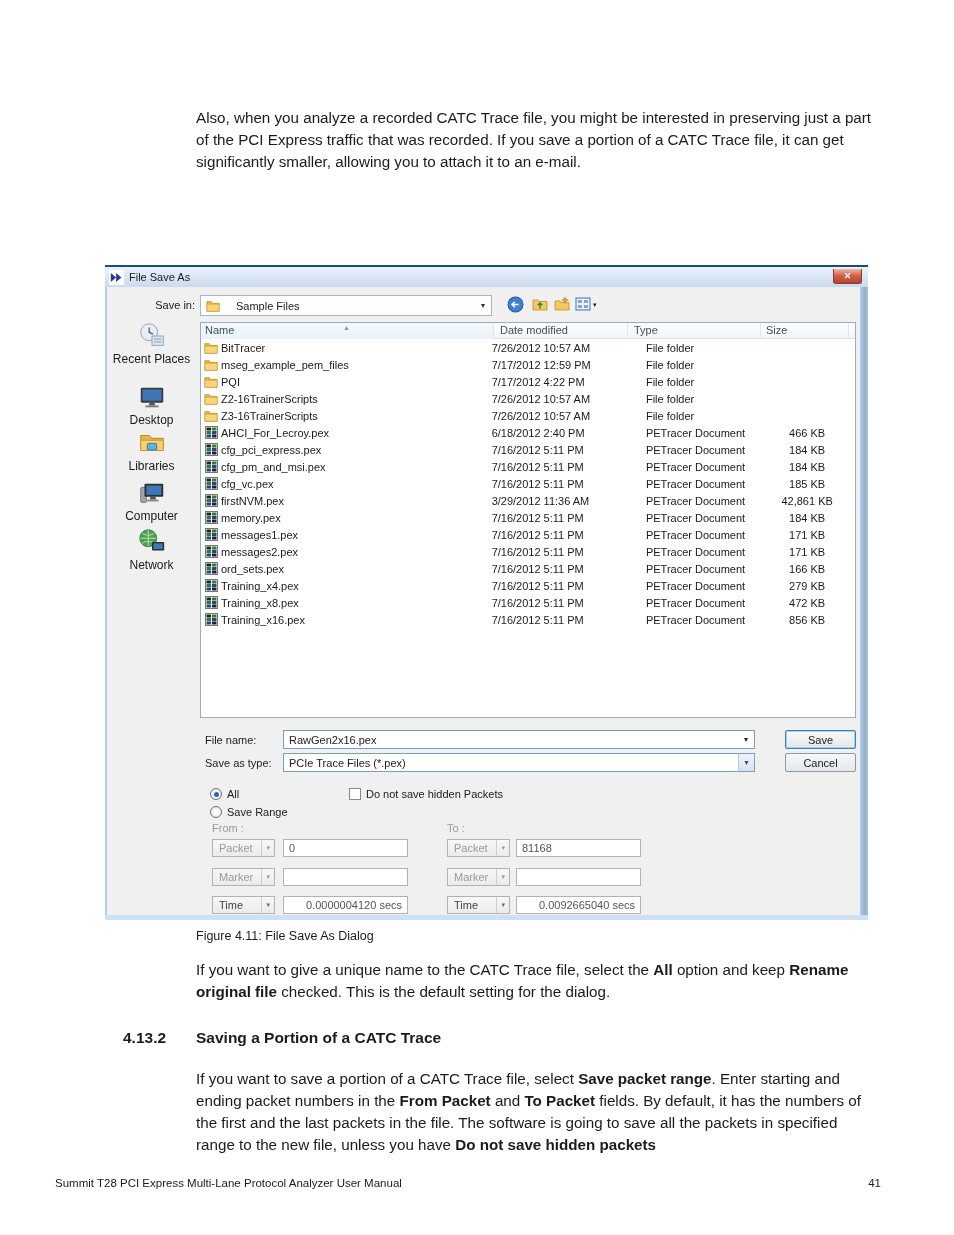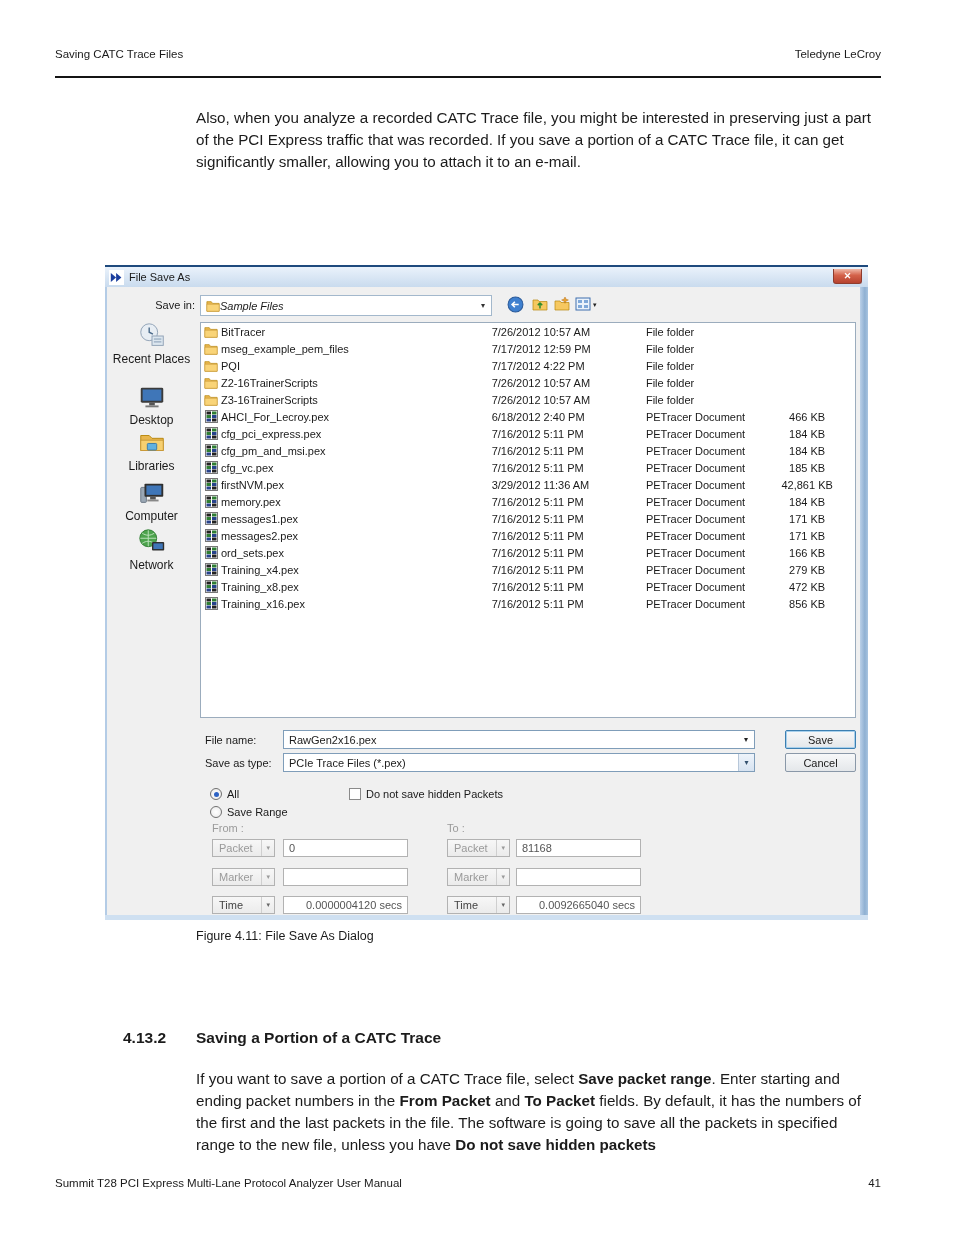--- a/index.html
+++ b/index.html
@@ -98,24 +98,20 @@
   .gcombo.en .garr { color:#666; }
   .gfield { position:absolute; width:125px; height:18px; border:1px solid #b2b2b2; background:#fff;
     display:flex; align-items:center; padding:0 5px; color:#555; }
   .gfield.right { justify-content:flex-end; }
 </style>
 </head>
 <body>
 
 <div class="page">
 
-  <div class="doc-header">
-    <span>Saving CATC Trace Files</span>
-    <span>Teledyne LeCroy</span>
-  </div>
 
   <p class="para" style="top:107px;"><span>Also, when you analyze a recorded CATC Trace file, you might be interested in preserving just a part of the PCI Express traffic that was recorded. If you save a portion of a CATC Trace file, it can get significantly smaller, allowing you to attach it to an e-mail.</span></p>
 
   <div class="dialog">
     <div class="strip-left"></div>
     <div class="strip-right"></div>
     <div class="strip-bottom"></div>
 
     <div class="titlebar">
       <span class="logo">
@@ -129,21 +125,21 @@
     </div>
 
     <div class="lbl" style="left:28px; top:34px; width:62px; text-align:right;">Save in:</div>
     <div class="savein-dd">
       <span class="fic">
         <svg viewBox="0 0 16 13" width="14" height="12">
           <path d="M1 1.5h5l1.5 2H15v9H1z" fill="#e8b64c" stroke="#b8860b" stroke-width="0.8"></path>
           <path d="M1 4.5h14V12.5H1z" fill="#f9d478" stroke="#c89838" stroke-width="0.6"></path>
         </svg>
       </span>
-      <span style="margin-left:0;font-style:italic;">Sample Files</span>
+      <span style="margin-left:16px;">Sample Files</span>
       <span class="arr">▾</span>
     </div>
     <span class="tbicon" style="left:402px;">
       <svg viewBox="0 0 16 16" width="17" height="17">
         <circle cx="8" cy="8" r="7" fill="#3f80cf" stroke="#2a5a9a"></circle>
         <path d="M11 8H5.2M7.4 5.4 4.8 8l2.6 2.6" stroke="#fff" stroke-width="1.5" fill="none"></path>
       </svg>
     </span>
     <span class="tbicon" style="left:427px;">
       <svg viewBox="0 0 16 16" width="16" height="16">
@@ -219,20 +215,30 @@
           <circle cx="12" cy="12" r="9" fill="#4da34d" stroke="#2e7d32"></circle>
           <path d="M3.5 12h17M12 3.5v17M5.5 6.5c4 3 9 3 13 0M5.5 17.5c4-3 9-3 13 0" stroke="#bfe3bf" fill="none"></path>
           <rect x="16" y="16" width="13" height="9" rx="1" fill="#2f2f2f"></rect>
           <rect x="17.5" y="17.5" width="10" height="6" fill="#3f76b8"></rect>
         </svg>
       </span>
       <span class="slb">Network</span>
     </div>
 
     <div class="flist">
+      <div class="fhdr">
+        <div class="hc n">
+          <span>Name</span>
+          <span class="sort">▲</span>
+        </div>
+        <div class="hc d">Date modified</div>
+        <div class="hc t">Type</div>
+        <div class="hc s">Size</div>
+        <div class="hc f"></div>
+      </div>
       <div>
           <div class="frow">
             <div class="c cn">
               <span class="fic">
   <svg viewBox="0 0 16 13" width="14" height="12">
     <path d="M1 1.5h5l1.5 2H15v9H1z" fill="#e8b64c" stroke="#b8860b" stroke-width="0.8"></path>
     <path d="M1 4.5h14V12.5H1z" fill="#f9d478" stroke="#c89838" stroke-width="0.6"></path>
   </svg>
 </span>
               <span>BitTracer</span>
@@ -579,20 +585,21 @@
     </div>
     <div class="gfield" style="left:411px; top:603px;"></div>
     <div class="gcombo en" style="left:342px; top:631px;">
       <span>Time</span>
         <span class="garr">▾</span>
     </div>
     <div class="gfield right" style="left:411px; top:631px;">0.0092665040 secs</div>
   </div>
 
   <div class="caption">Figure 4.11:  File Save As Dialog</div>
+  <p class="para" style="top:959px;"><span>If you want to give a unique name to the CATC Trace file, select the </span><b>All</b><span> option and keep </span><b>Rename original file</b><span> checked. This is the default setting for the dialog.</span></p>
 
   <div class="sec-head">
     <span class="num">4.13.2</span><span>Saving a Portion of a CATC Trace</span>
   </div>
   <p class="para" style="top:1068px;"><span>If you want to save a portion of a CATC Trace file, select </span><b>Save packet range</b><span>. Enter starting and ending packet numbers in the </span><b>From Packet</b><span> and </span><b>To Packet</b><span> fields. By default, it has the numbers of the first and the last packets in the file. The software is going to save all the packets in specified range to the new file, unless you have </span><b>Do not save hidden packets</b></p>
 
   <div class="doc-footer">
     <span>Summit T28 PCI Express Multi-Lane Protocol Analyzer User Manual</span>
     <span>41</span>
   </div>

